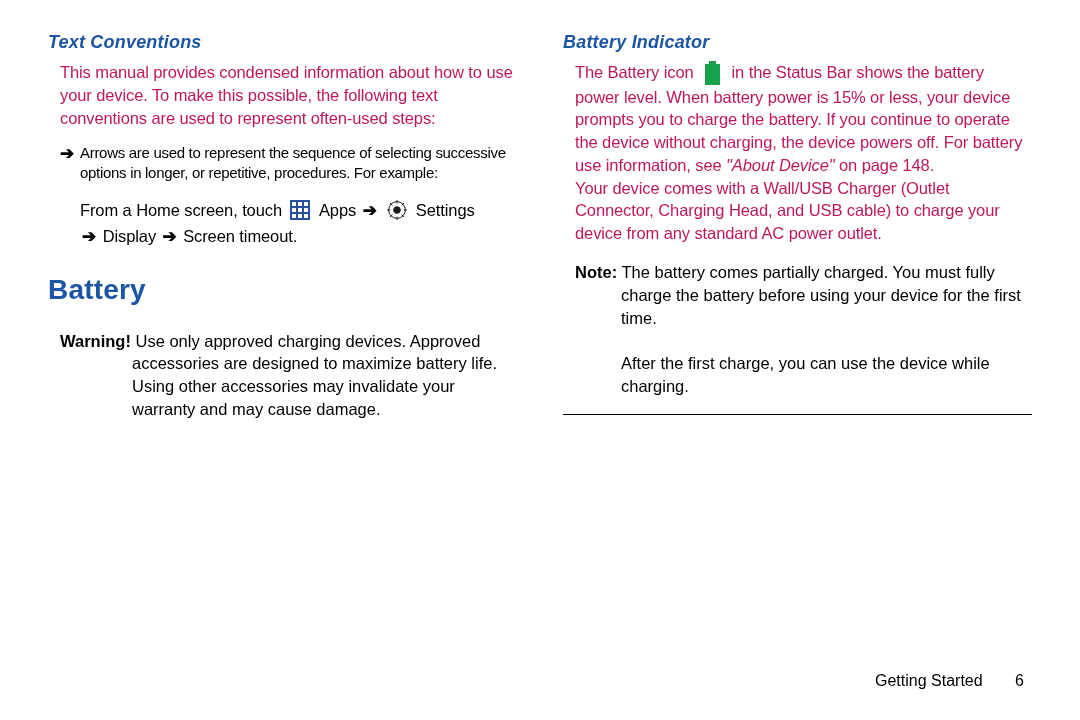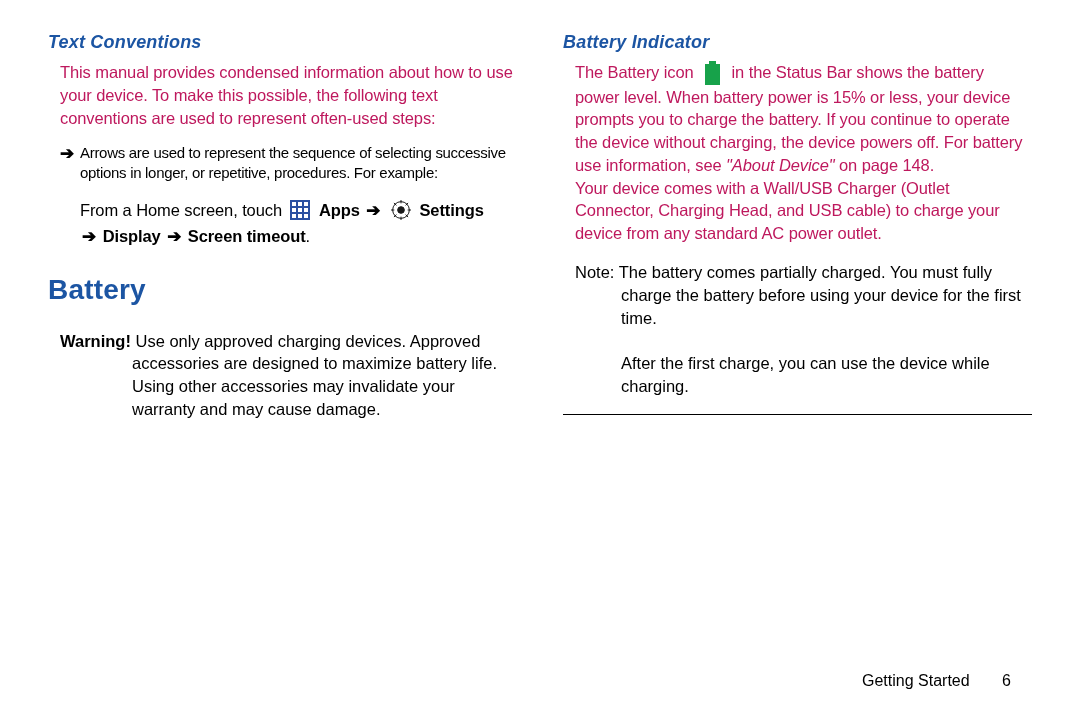--- a/index.html
+++ b/index.html
@@ -18,28 +18,28 @@
   .battery-icon { display: inline-block; width: 17px; height: 24px; vertical-align: middle; margin: 0 6px; position: relative; top: -1px; }
   .warning-block { margin-top: 24px; margin-left: 12px; font-size: 16.5px; line-height: 1.38; }
   .warning-label { font-weight: 700; text-align: center; }
   .warning-body { display: block; margin-left: 72px; }
   .warning-first { display: inline; }
   .tip-block { margin-top: 0; padding: 10px 0 12px 0; font-size: 16.5px; line-height: 1.35; }
   .tip-label { font-weight: 700; }
   .rule { border: none; border-top: 1.5px solid #000; margin: 0; }
   .right-rule-group { margin-top: 10px; }
   .note-block { margin-top: 16px; margin-left: 12px; font-size: 16.5px; line-height: 1.4; }
-  .note-label { font-weight: 400; }
+  .note-label { font-weight: 700; }
   .note-body { display: block; margin-left: 46px; }
   .note-first { display: inline; }
   .after-note { margin-top: 22px; margin-left: 58px; font-size: 16.5px; line-height: 1.4; }
   .ref-italic { font-style: italic; }
-  .bold { font-weight: 700; }
+  .bold { font-weight: 400; }
   .arrow-glyph { font-weight: 700; font-size: 17px; padding: 0 2px; }
-  .footer { position: absolute; bottom: 30px; right: 69px; font-size: 16px; }
+  .footer { position: absolute; bottom: 30px; right: 56px; font-size: 16px; }
   .footer .pg { display: inline-block; margin-left: 28px; }
 </style>
 </head>
 <body>
 
 <div class="page">
 
   <div class="col">
 
     <div class="h-sub">Text Conventions</div>

